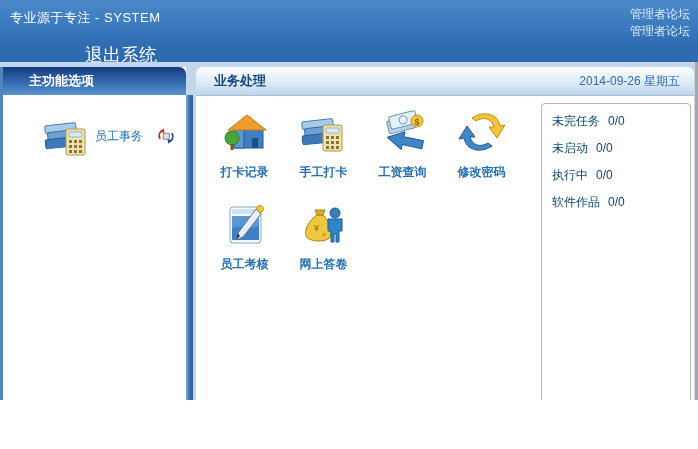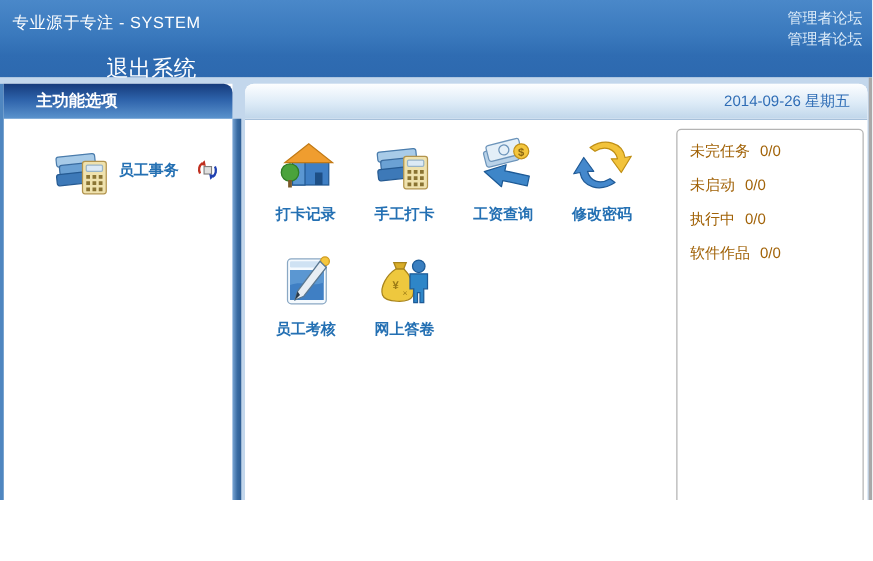--- a/index.html
+++ b/index.html
@@ -20,21 +20,21 @@
   .bottombar{position:absolute;top:439px;left:0;width:698px;height:10px;background:#efefef;}
 
   
   .sidebar{position:absolute;left:0;top:5px;width:186px;height:370px;box-sizing:border-box;
            background:#ffffff;border-left:3px solid #4f86c0;}
   .sidebar-header{height:28px;box-sizing:border-box;padding-left:26px;line-height:28px;
                   border-radius:0 7px 0 0;color:#ffffff;font-weight:bold;font-size:13px;
                   background:linear-gradient(180deg,#163b7b 0%,#2d62aa 45%,#5b93cd 100%);}
   .side-item{display:flex;align-items:center;margin:17px 0 0 40px;cursor:pointer;}
   .icon48{display:inline-block;width:48px;height:48px;}
-  .side-label{color:#2470b3;font-size:12px;font-weight:bold;margin-left:4px;white-space:nowrap;}
+  .side-label{color:#2470b3;font-size:12px;font-weight:normal;margin-left:4px;white-space:nowrap;}
   .side-action{display:inline-block;width:22px;height:22px;margin-left:12px;}
 
   
   .splitter{position:absolute;left:186px;top:33px;width:7px;height:342px;cursor:col-resize;
             background:linear-gradient(90deg,#7aa6d4 0%,#3a6ca3 55%,#2d5c92 100%);}
 
   
   .main-panel{position:absolute;left:196px;top:5px;width:498px;height:370px;background:#ffffff;
               border-radius:7px 7px 0 0;}
   .main-header{height:28px;display:flex;align-items:center;border-radius:7px 7px 0 0;
@@ -45,21 +45,21 @@
 
   .app-grid{position:absolute;left:9px;top:39px;display:grid;
             grid-template-columns:repeat(4,79px);grid-auto-rows:92px;}
   .app-cell{width:79px;text-align:center;cursor:pointer;}
   .app-icon{display:block;width:48px;height:48px;margin:2px auto 6px auto;}
   .app-label{font-size:12px;font-weight:bold;color:#2470b3;white-space:nowrap;}
 
   
   .status-panel{position:absolute;left:345px;top:36px;width:150px;height:334px;box-sizing:border-box;
                 background:#ffffff;border:1px solid #b4b4b4;border-radius:4px;padding:4px 0 0 10px;}
-  .status-item{height:27px;line-height:27px;font-size:12px;color:#a16207;cursor:pointer;white-space:nowrap;}
+  .status-item{height:27px;line-height:27px;font-size:12px;color:#0c4a6e;cursor:pointer;white-space:nowrap;}
   .status-item .sv{margin-left:8px;}
 </style>
 </head>
 <body>
 
 <div class="window">
 
   <div class="banner">
     <div class="banner-title">专业源于专注 - SYSTEM</div>
     <div class="banner-right">
@@ -104,20 +104,21 @@
                 <polygon points="14.5,20.5 13.5,15.5 18.5,16.5" fill="#2040b0"></polygon>
               </svg></span>
           </div>
         </div>
     </div>
 
     <div class="splitter"></div>
 
     <div class="main-panel">
       <div class="main-header">
+        <span class="main-title">业务处理</span>
         <span class="main-date">2014-09-26 星期五</span>
       </div>
       <div class="app-grid" id="app-grid">
           <div class="app-cell"><span class="app-icon"><svg viewBox="0 0 48 48" width="100%" height="100%">
                 <rect x="13" y="21" width="29" height="19" fill="#3f7fc4" stroke="#235a94"></rect>
                 <rect x="13" y="21" width="10" height="19" fill="#5b97d2" stroke="#235a94"></rect>
                 <rect x="31" y="30" width="6" height="10" fill="#1d4f86"></rect>
                 <polygon points="7,22 26,7 45,22" fill="#ef9d2f" stroke="#c27a15"></polygon>
                 <circle cx="11" cy="30" r="7" fill="#4aa33c" stroke="#2f7d26"></circle>
                 <rect x="9.5" y="36" width="3" height="6" fill="#7a5a2a"></rect>

